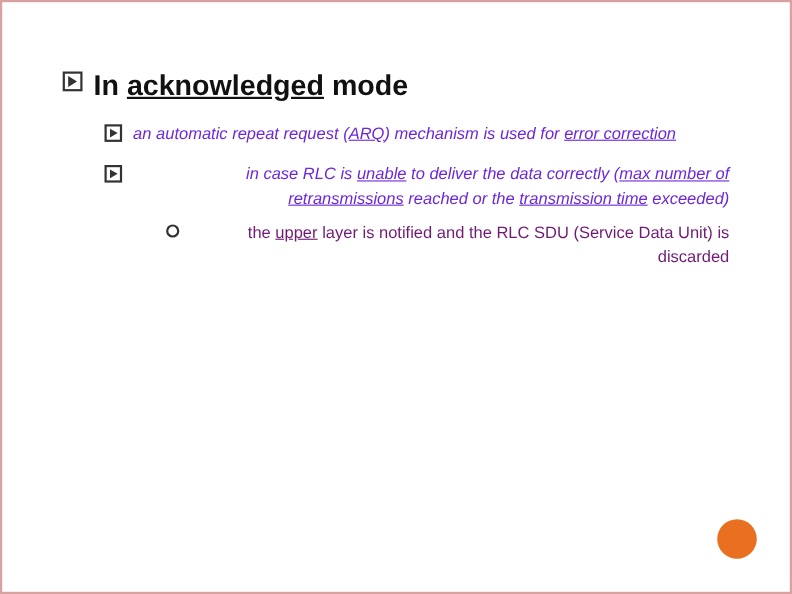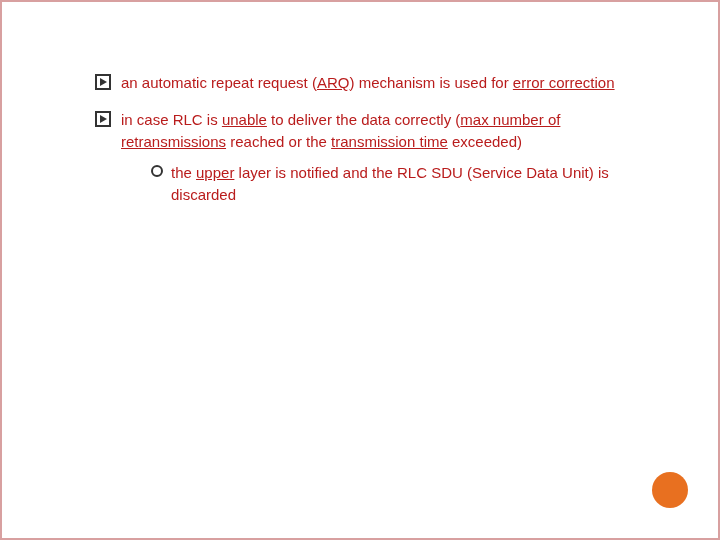--- a/index.html
+++ b/index.html
@@ -85,22 +85,23 @@
       content: '';
       width: 0;
       height: 0;
       border-top: 4px solid transparent;
       border-bottom: 4px solid transparent;
       border-left: 7px solid #333;
     }
 
     .sub-bullet-text {
       font-size: 15px;
-      color: #b91c1c;
+      color: #6d28d9;
       line-height: 1.5;
+      font-style: italic;
     }
 
     .sub-bullet-text .underlined {
       text-decoration: underline;
     }
 
     .nested-bullets {
       margin-left: 30px;
       margin-top: 8px;
     }
@@ -119,21 +120,21 @@
       display: inline-flex;
       align-items: center;
       justify-content: center;
       margin-right: 8px;
       margin-top: 3px;
       flex-shrink: 0;
     }
 
     .nested-bullet-text {
       font-size: 15px;
-      color: #b91c1c;
+      color: #701a75;
       line-height: 1.5;
     }
 
     .nested-bullet-text .underlined {
       text-decoration: underline;
     }
 
     .orange-circle {
       width: 36px;
       height: 36px;
@@ -142,34 +143,40 @@
       position: absolute;
       bottom: 30px;
       right: 30px;
     }
   </style>
 </head>
 <body>
 
 <div class="slide">
 
+  <div class="main-bullet">
+    <span class="bullet-icon"></span>
+    <span class="main-title">
+      In <span class="underlined">acknowledged</span> mode
+    </span>
+  </div>
 
   <div class="sub-bullets">
 
     <div class="sub-bullet">
       <span class="sub-bullet-icon"></span>
       <span class="sub-bullet-text">
         an automatic repeat request (<span class="underlined">ARQ</span>) mechanism is used for <span class="underlined">error correction</span>
       </span>
     </div>
 
 
     <div class="sub-bullet">
       <span class="sub-bullet-icon"></span>
-      <div style="flex:1;">
+      <div style="flex:1;text-align:right;">
         <span class="sub-bullet-text">
           in case RLC is <span class="underlined">unable</span> to deliver the data correctly (<span class="underlined">max number of retransmissions</span> reached or the <span class="underlined">transmission time</span> exceeded)
         </span>
 
         
         <div class="nested-bullets">
           <div class="nested-bullet">
             <span class="nested-bullet-icon"></span>
             <span class="nested-bullet-text">
               the <span class="underlined">upper</span> layer is notified and the RLC SDU (Service Data Unit) is discarded

